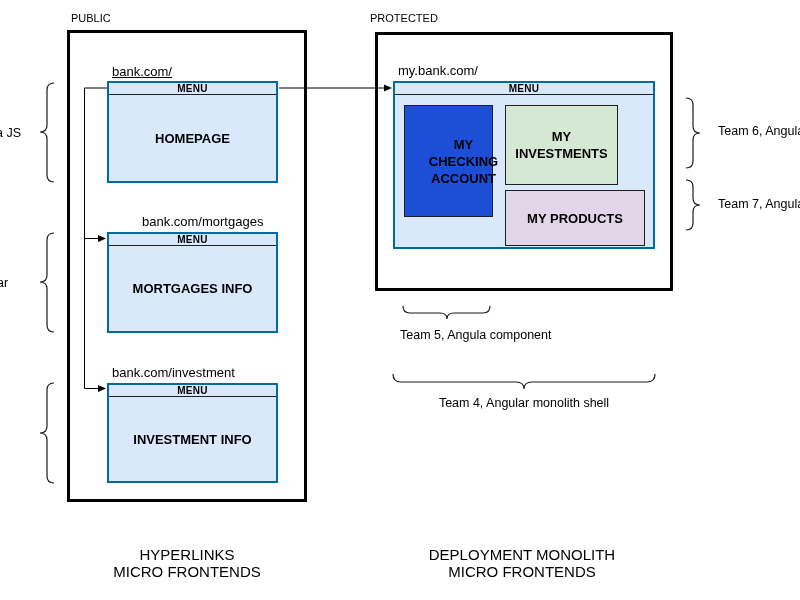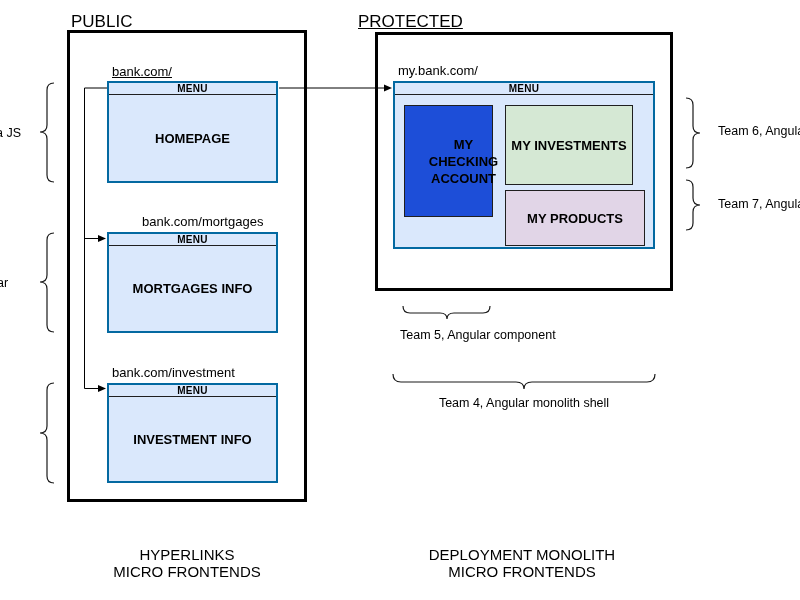--- a/index.html
+++ b/index.html
@@ -7,23 +7,23 @@
     position:relative;width:800px;height:600px;overflow:hidden;
     background:#ffffff;color:#000;
     font-family:"Liberation Sans", sans-serif;
   }
   *{box-sizing:border-box;}
 
   
   .region{position:absolute;border:3px solid #000;background:transparent;}
   #region-public{left:67px;top:30px;width:240px;height:472px;}
   #region-protected{left:375px;top:32px;width:298px;height:259px;}
-  .region-label{position:absolute;font-size:17px;white-space:nowrap;}
+  .region-label{position:absolute;font-size:11px;white-space:nowrap;}
   #label-public{left:71px;top:12px;}
-  #label-protected{left:358px;top:12px;text-decoration:underline;}
+  #label-protected{left:370px;top:12px;}
 
   
   .page{position:absolute;background:#dae8fc;border:2px solid #0369a1;}
   #page-home{left:107px;top:81px;width:171px;height:102px;}
   #page-mort{left:107px;top:232px;width:171px;height:101px;}
   #page-inv{left:107px;top:383px;width:171px;height:100px;}
   #page-mybank{left:393px;top:81px;width:262px;height:168px;}
   .menubar{
     position:absolute;left:0;top:0;right:0;height:12px;
     border-bottom:1px solid #1f1f1f;background:#dae8fc;
@@ -42,21 +42,21 @@
   #url-mybank{left:398px;top:63px;}
 
   
   .module{
     position:absolute;border:1px solid #1f1f1f;
     display:flex;align-items:center;justify-content:center;
     font-weight:bold;font-size:13px;text-align:center;line-height:17px;
     padding:0 2px;
   }
   #mod-checking{left:9px;top:22px;width:89px;height:112px;background:#1d4ed8;padding-left:32px;}
-  #mod-invest{left:110px;top:22px;width:128px;height:80px;background:#d5e8d4;}
+  #mod-invest{left:110px;top:22px;width:113px;height:80px;background:#d5e8d4;}
   #mod-products{left:110px;top:107px;width:140px;height:56px;background:#e1d5e7;}
 
   
   .ann{position:absolute;font-size:12.5px;white-space:nowrap;}
   #ann-left-0{left:-4px;top:126px;}
   #ann-left-1{left:-3px;top:276px;}
   #ann-right-0{left:718px;top:124px;}
   #ann-right-1{left:718px;top:197px;}
   #ann-team5{left:400px;top:328px;}
   #ann-team4{left:393px;top:396px;width:262px;text-align:center;}
@@ -128,21 +128,21 @@
   <path class="brace" d="M686,180 Q693,180 693,187 L693,198 Q693,205 700,205 Q693,205 693,212 L693,223 Q693,230 686,230"></path>
 
   <path class="brace" d="M403,306 Q403,313 410,313 L440,313 Q447,313 447,319 Q447,313 454,313 L483,313 Q490,313 490,306"></path>
   <path class="brace" d="M393,374 Q393,382 401,382 L516,382 Q524,382 524,389 Q524,382 532,382 L647,382 Q655,382 655,374"></path>
 </svg>
 
 <div class="ann" id="ann-left-0">a JS</div>
 <div class="ann" id="ann-left-1">ar</div>
 <div class="ann" id="ann-right-0">Team 6, Angula</div>
 <div class="ann" id="ann-right-1">Team 7, Angula</div>
-<div class="ann" id="ann-team5">Team 5, Angular component</div>
+<div class="ann" id="ann-team5">Team 5, Angula component</div>
 <div class="ann" id="ann-team4">Team 4, Angular monolith shell</div>
 
 <div class="caption" id="caption-public">
   <div>HYPERLINKS</div>
   <div>MICRO FRONTENDS</div>
 </div>
 <div class="caption" id="caption-protected">
   <div>DEPLOYMENT MONOLITH</div>
   <div>MICRO FRONTENDS</div>
 </div>

